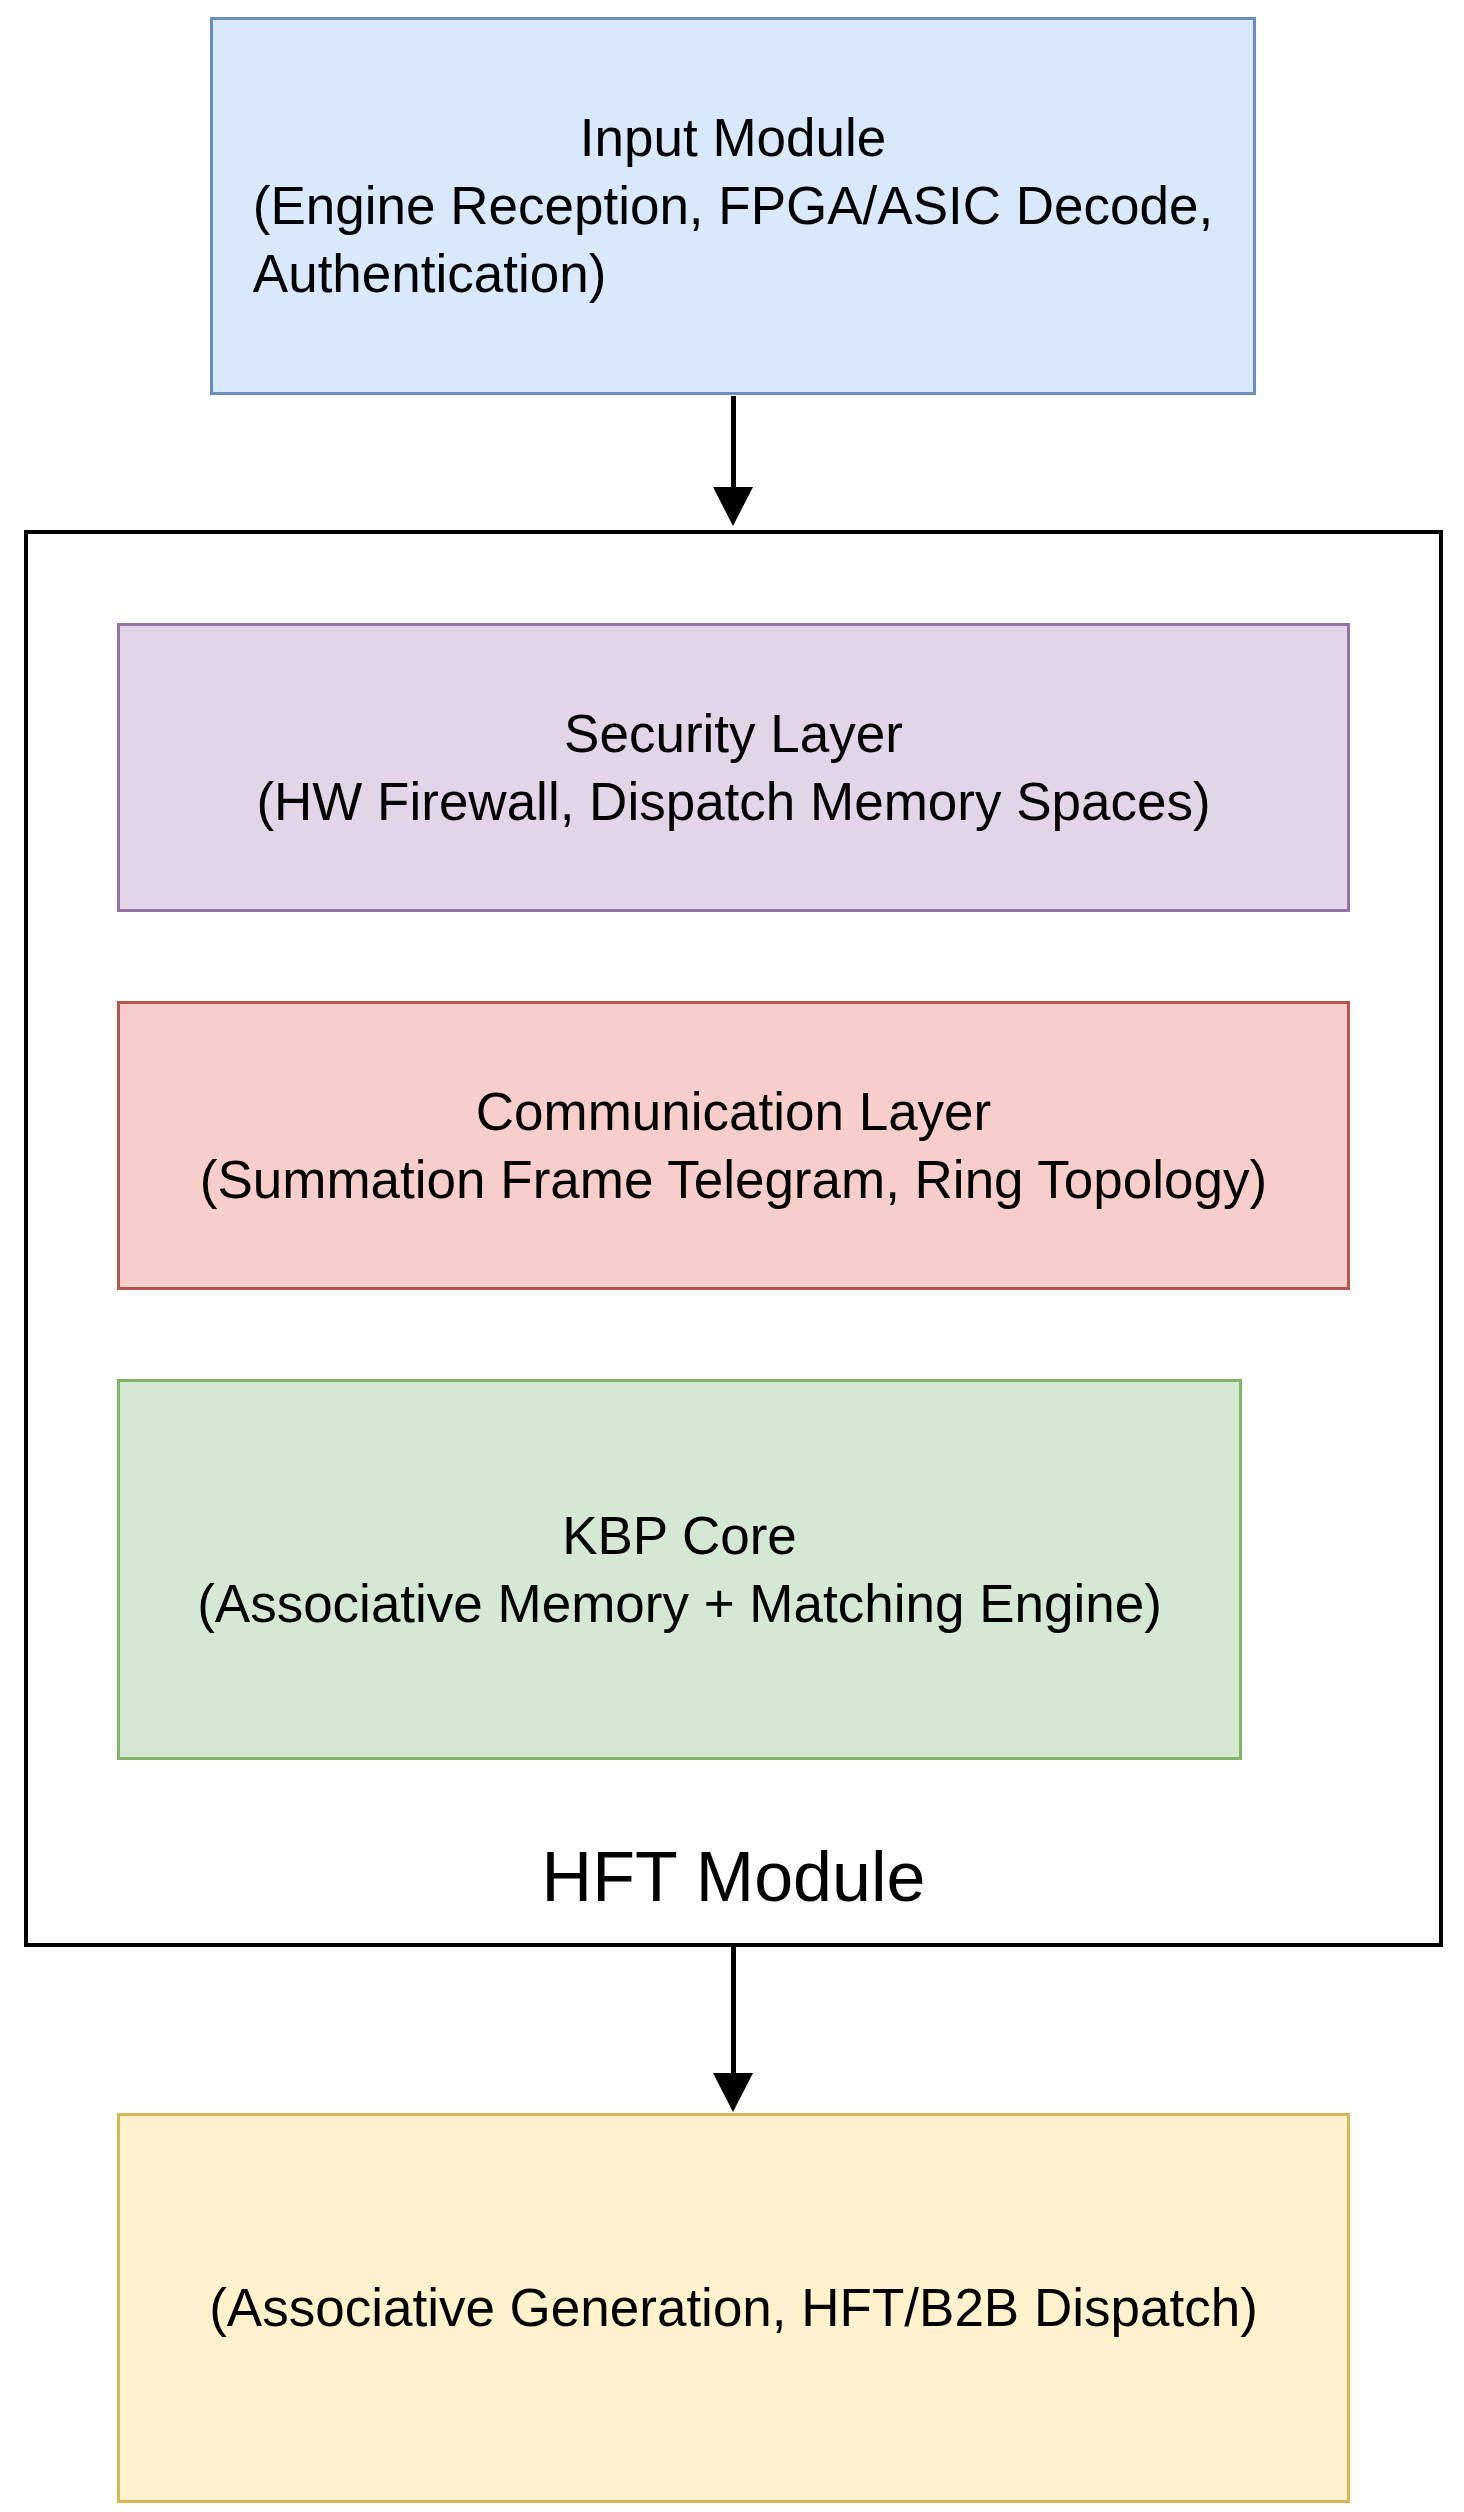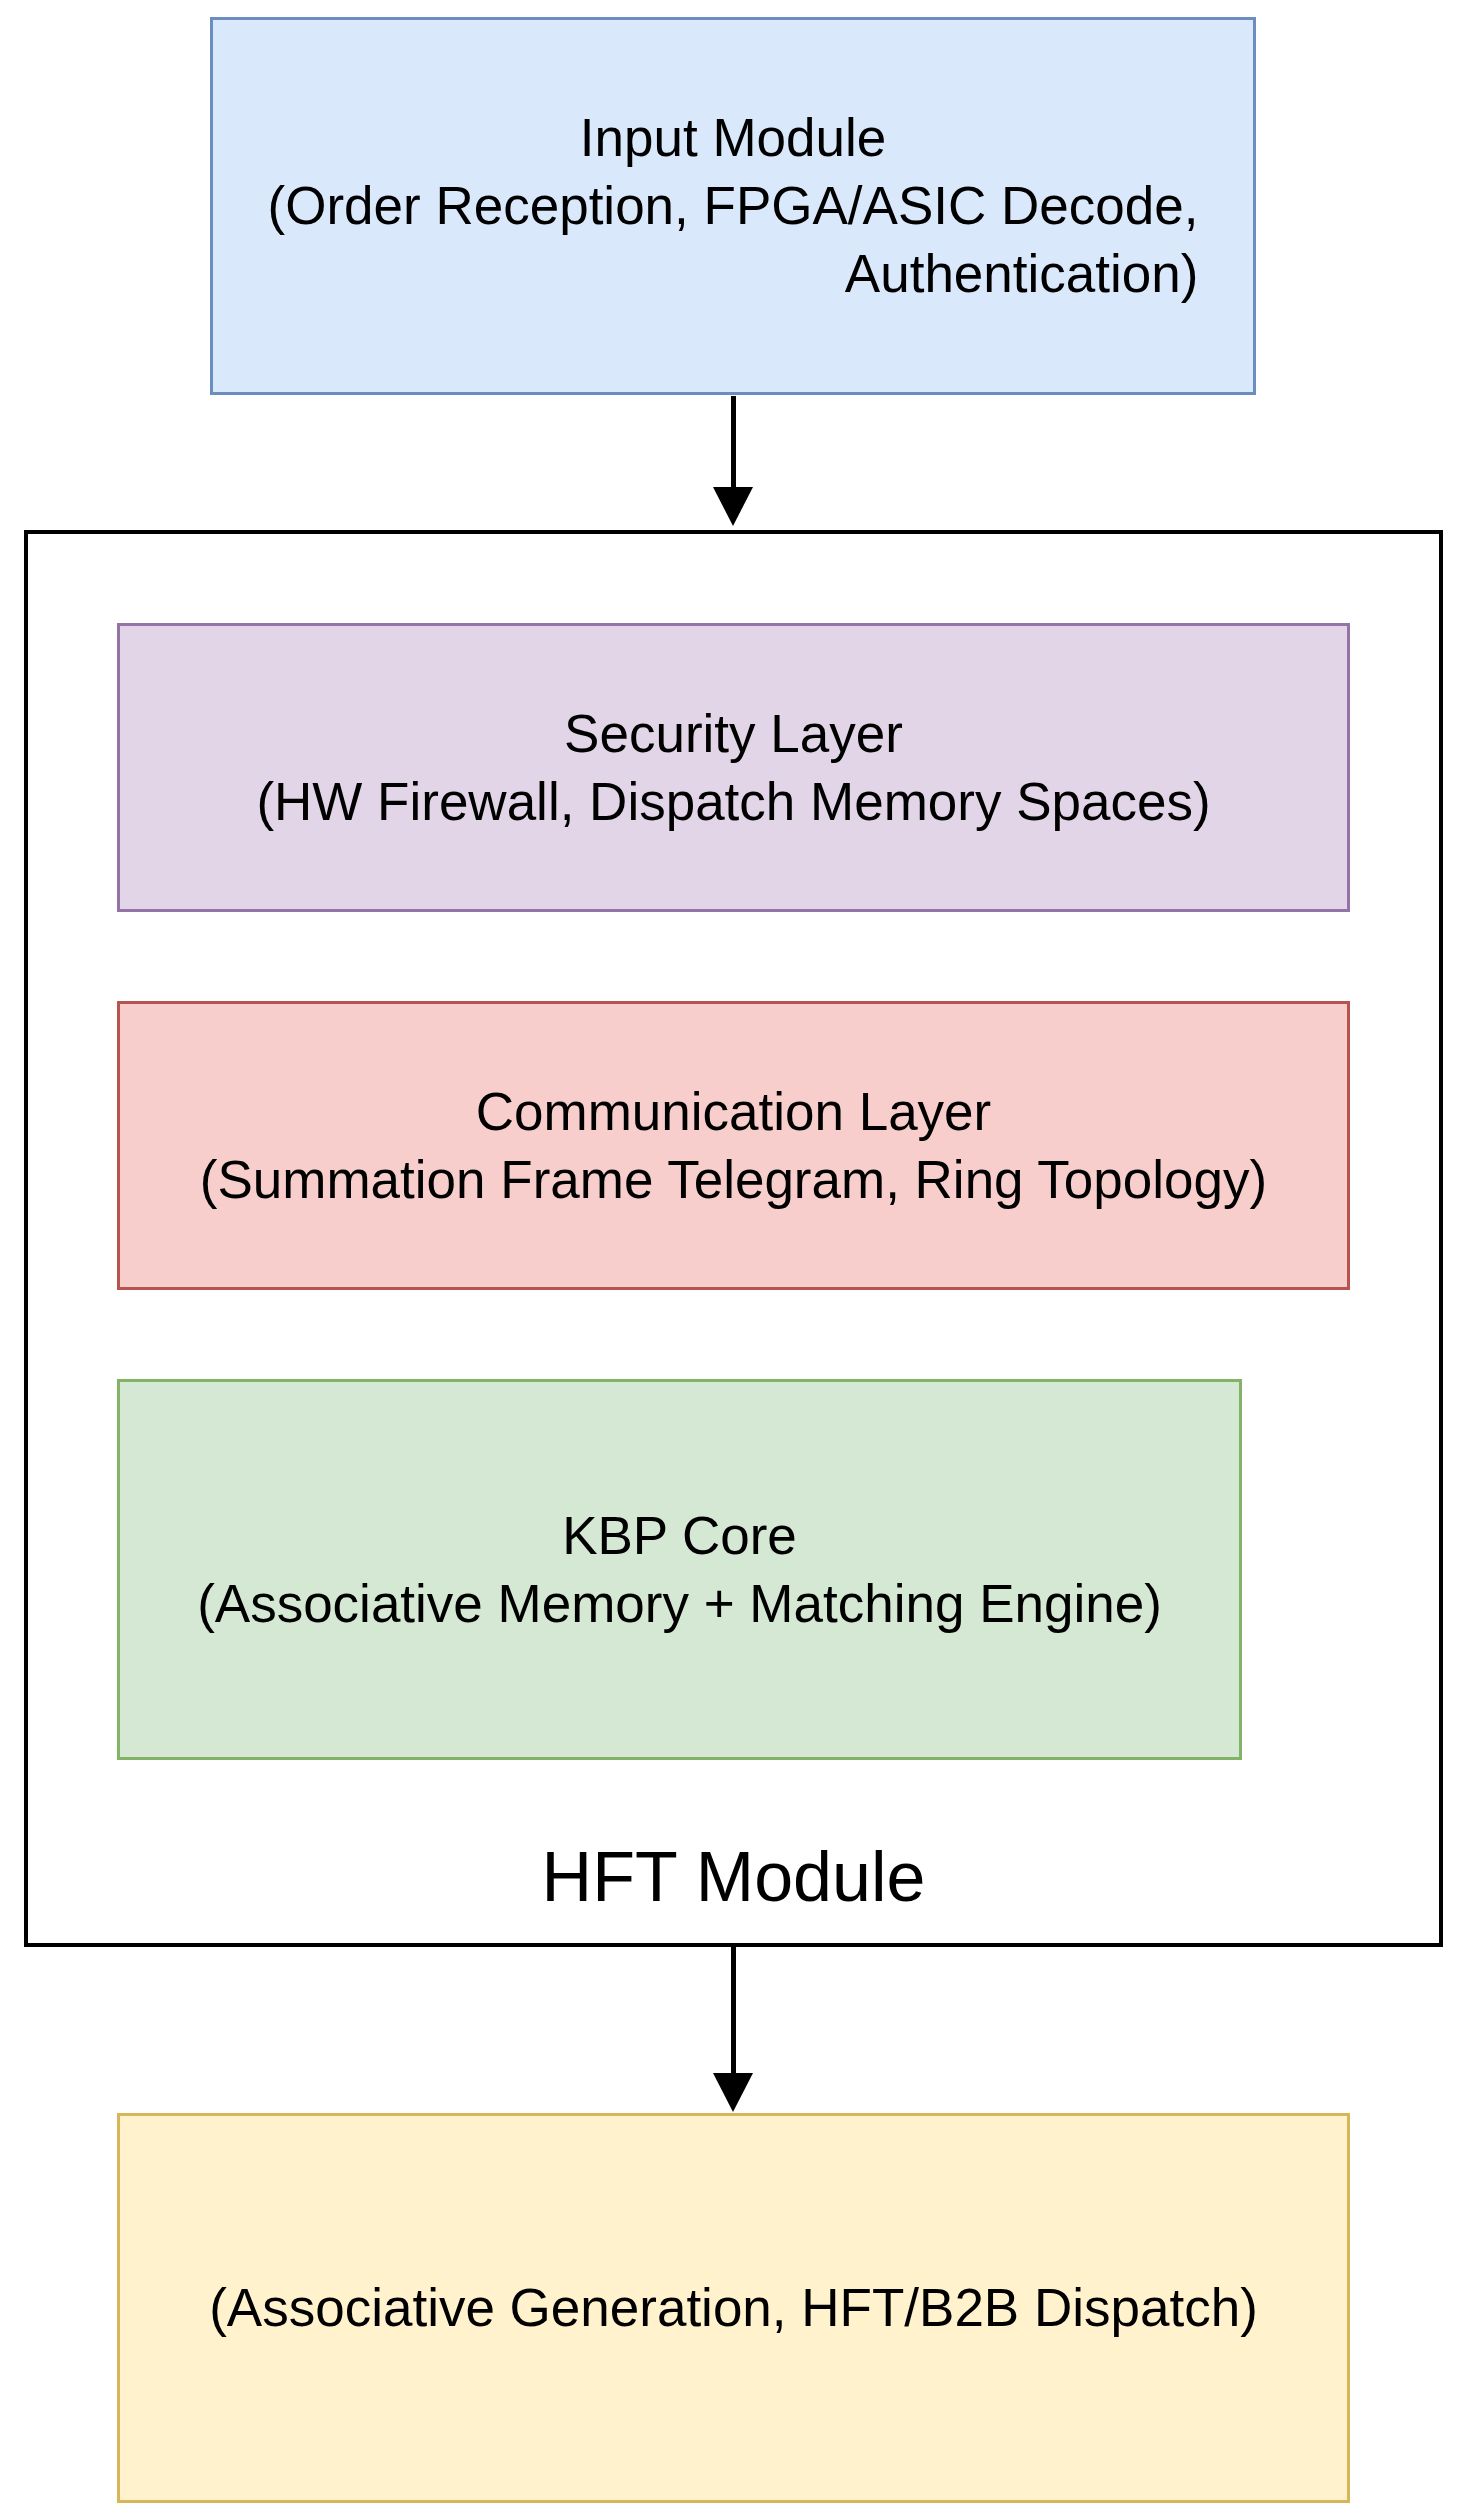--- a/index.html
+++ b/index.html
@@ -11,21 +11,21 @@
     font-family: "Liberation Sans", "DejaVu Sans", sans-serif;
     color: #000000;
   }
   .node {
     position: absolute;
     box-sizing: border-box;
     display: flex;
     flex-direction: column;
     align-items: center;
     justify-content: center;
-    text-align: right;
+    text-align: left;
     font-size: 53px;
     line-height: 68px;
   }
   .node .subtitle { white-space: pre-line; }
 
   
   .node-input {
     left: 210px; top: 17.4px; width: 1046px; height: 378px;
     background: #DAE8FC; border: 3.8px solid #6C8EBF;
   }
@@ -82,21 +82,21 @@
   .arrow2-line { left: 731px; top: 1947px; height: 127px; }
   .arrow2-head { left: 713px; top: 2073px; }
 </style>
 </head>
 <body>
 
 <div class="canvas">
 
   <div class="node node-input">
     <div class="title">Input Module</div>
-    <div class="subtitle">(Order Reception, FPGA/ASIC Decode,
+    <div class="subtitle">(Engine Reception, FPGA/ASIC Decode,
 Authentication)</div>
   </div>
 
   <div class="arrow-line arrow1-line"></div>
   <div class="arrow-head arrow1-head"></div>
 
   <div class="hft-container"></div>
 
   <div class="node node-security">
     <div class="title">Security Layer</div>

